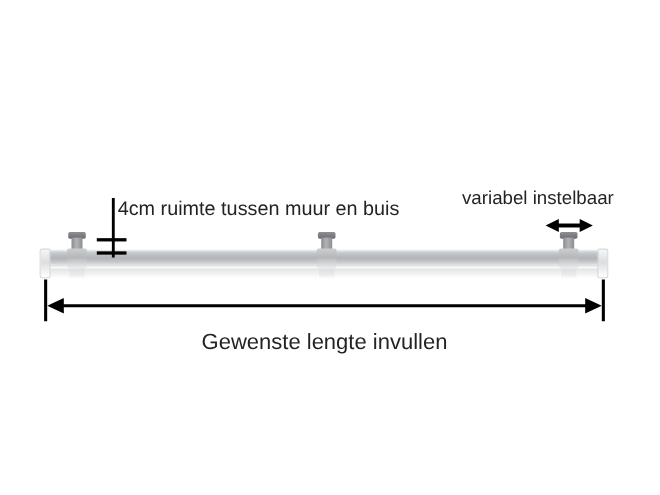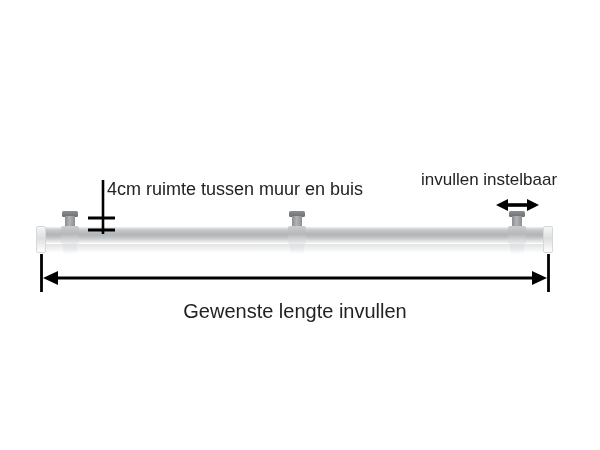--- a/index.html
+++ b/index.html
@@ -176,17 +176,17 @@
       <line x1="41.5" y1="254" x2="41.5" y2="292" stroke-width="2.8"></line>
       <line x1="548.5" y1="254" x2="548.5" y2="292" stroke-width="2.8"></line>
       <line x1="53" y1="278" x2="537" y2="278" stroke-width="2.8"></line>
       <polygon points="43,278 58,271 58,285" stroke="none"></polygon>
       <polygon points="547,278 532,271 532,285" stroke="none"></polygon>
     </g>
   </svg>
 
   <div class="label label-spacing">4cm ruimte tussen muur en buis</div>
 
-  <div class="label label-adjustable">invullen instelbaar</div>
+  <div class="label label-adjustable">variabel instelbaar</div>
 
   <div class="label label-length">Gewenste lengte invullen</div>
 
 </div>
 
 </body></html>

